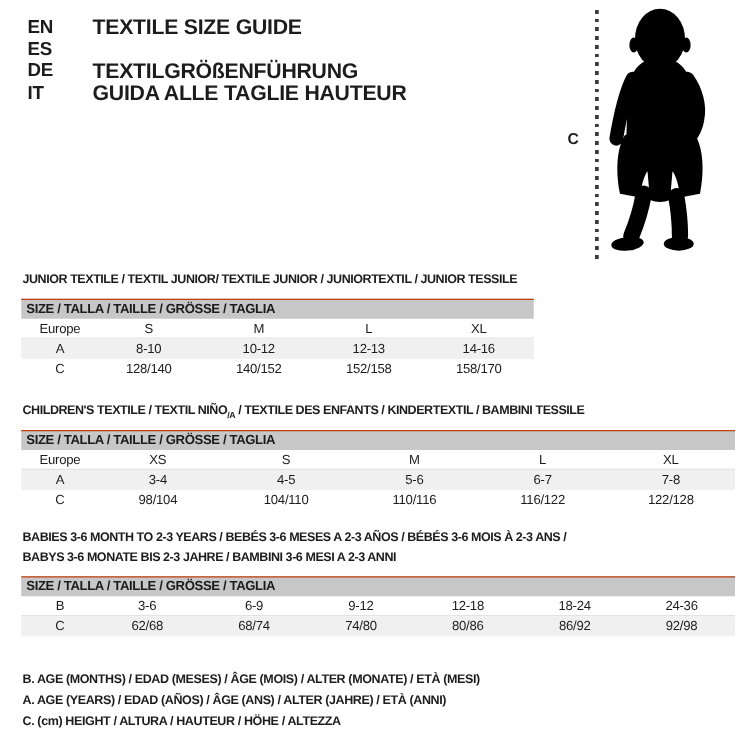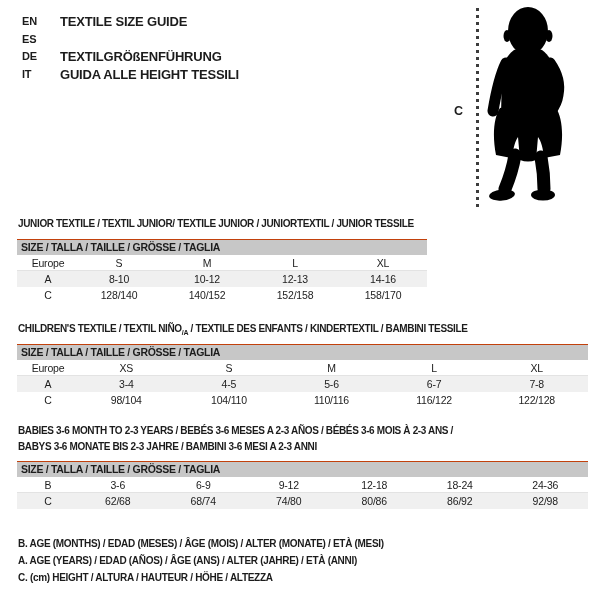--- a/index.html
+++ b/index.html
@@ -10,22 +10,22 @@
     height: 600px;
     background: #ffffff;
     font-family: "Liberation Sans", "DejaVu Sans", sans-serif;
     color: #1c1c1c;
     overflow: hidden;
   }
 
   
   .lang-list { position: absolute; left: 22px; top: 13px; }
   .lang-row { display: flex; height: 17.5px; line-height: 17.5px; }
-  .lang-code { width: 38px; font-weight: bold; font-size: 11px; letter-spacing: -0.2px; }
-  .lang-label { font-weight: bold; font-size: 13px; letter-spacing: -0.2px; white-space: nowrap; }
+  .lang-code { width: 38px; font-weight: bold; font-size: 15px; letter-spacing: -0.2px; }
+  .lang-label { font-weight: bold; font-size: 17px; letter-spacing: -0.2px; white-space: nowrap; margin-left: 14px; }
 
   
   .figure-area { position: absolute; left: 440px; top: 0; width: 160px; height: 215px; }
   .dotted-line {
     position: absolute; left: 36px; top: 8px; width: 3px; height: 200px;
     background: repeating-linear-gradient(to bottom, #3c3c3c 0px, #3c3c3c 3px, transparent 3px, transparent 7px);
   }
   .c-label {
     position: absolute; left: 14px; top: 104px;
     font-weight: bold; font-size: 12.5px;
@@ -77,21 +77,21 @@
     </div>
     <div class="lang-row">
       <span class="lang-code">ES</span>
     </div>
     <div class="lang-row">
       <span class="lang-code">DE</span>
       <span class="lang-label">TEXTILGRÖßENFÜHRUNG</span>
     </div>
     <div class="lang-row">
       <span class="lang-code">IT</span>
-      <span class="lang-label">GUIDA ALLE HEIGHT TESSILI</span>
+      <span class="lang-label">GUIDA ALLE TAGLIE HAUTEUR</span>
     </div>
   </div>
 
   <div class="figure-area">
     <span class="c-label">C</span>
     <div class="dotted-line"></div>
     <svg class="toddler-svg" width="100" height="200" viewBox="0 0 100 200" fill="#000000">
       <ellipse cx="41" cy="26" rx="20" ry="24"></ellipse>
       <ellipse cx="20" cy="31" rx="3.5" ry="6"></ellipse>
       <ellipse cx="62" cy="31" rx="3.5" ry="6"></ellipse>

